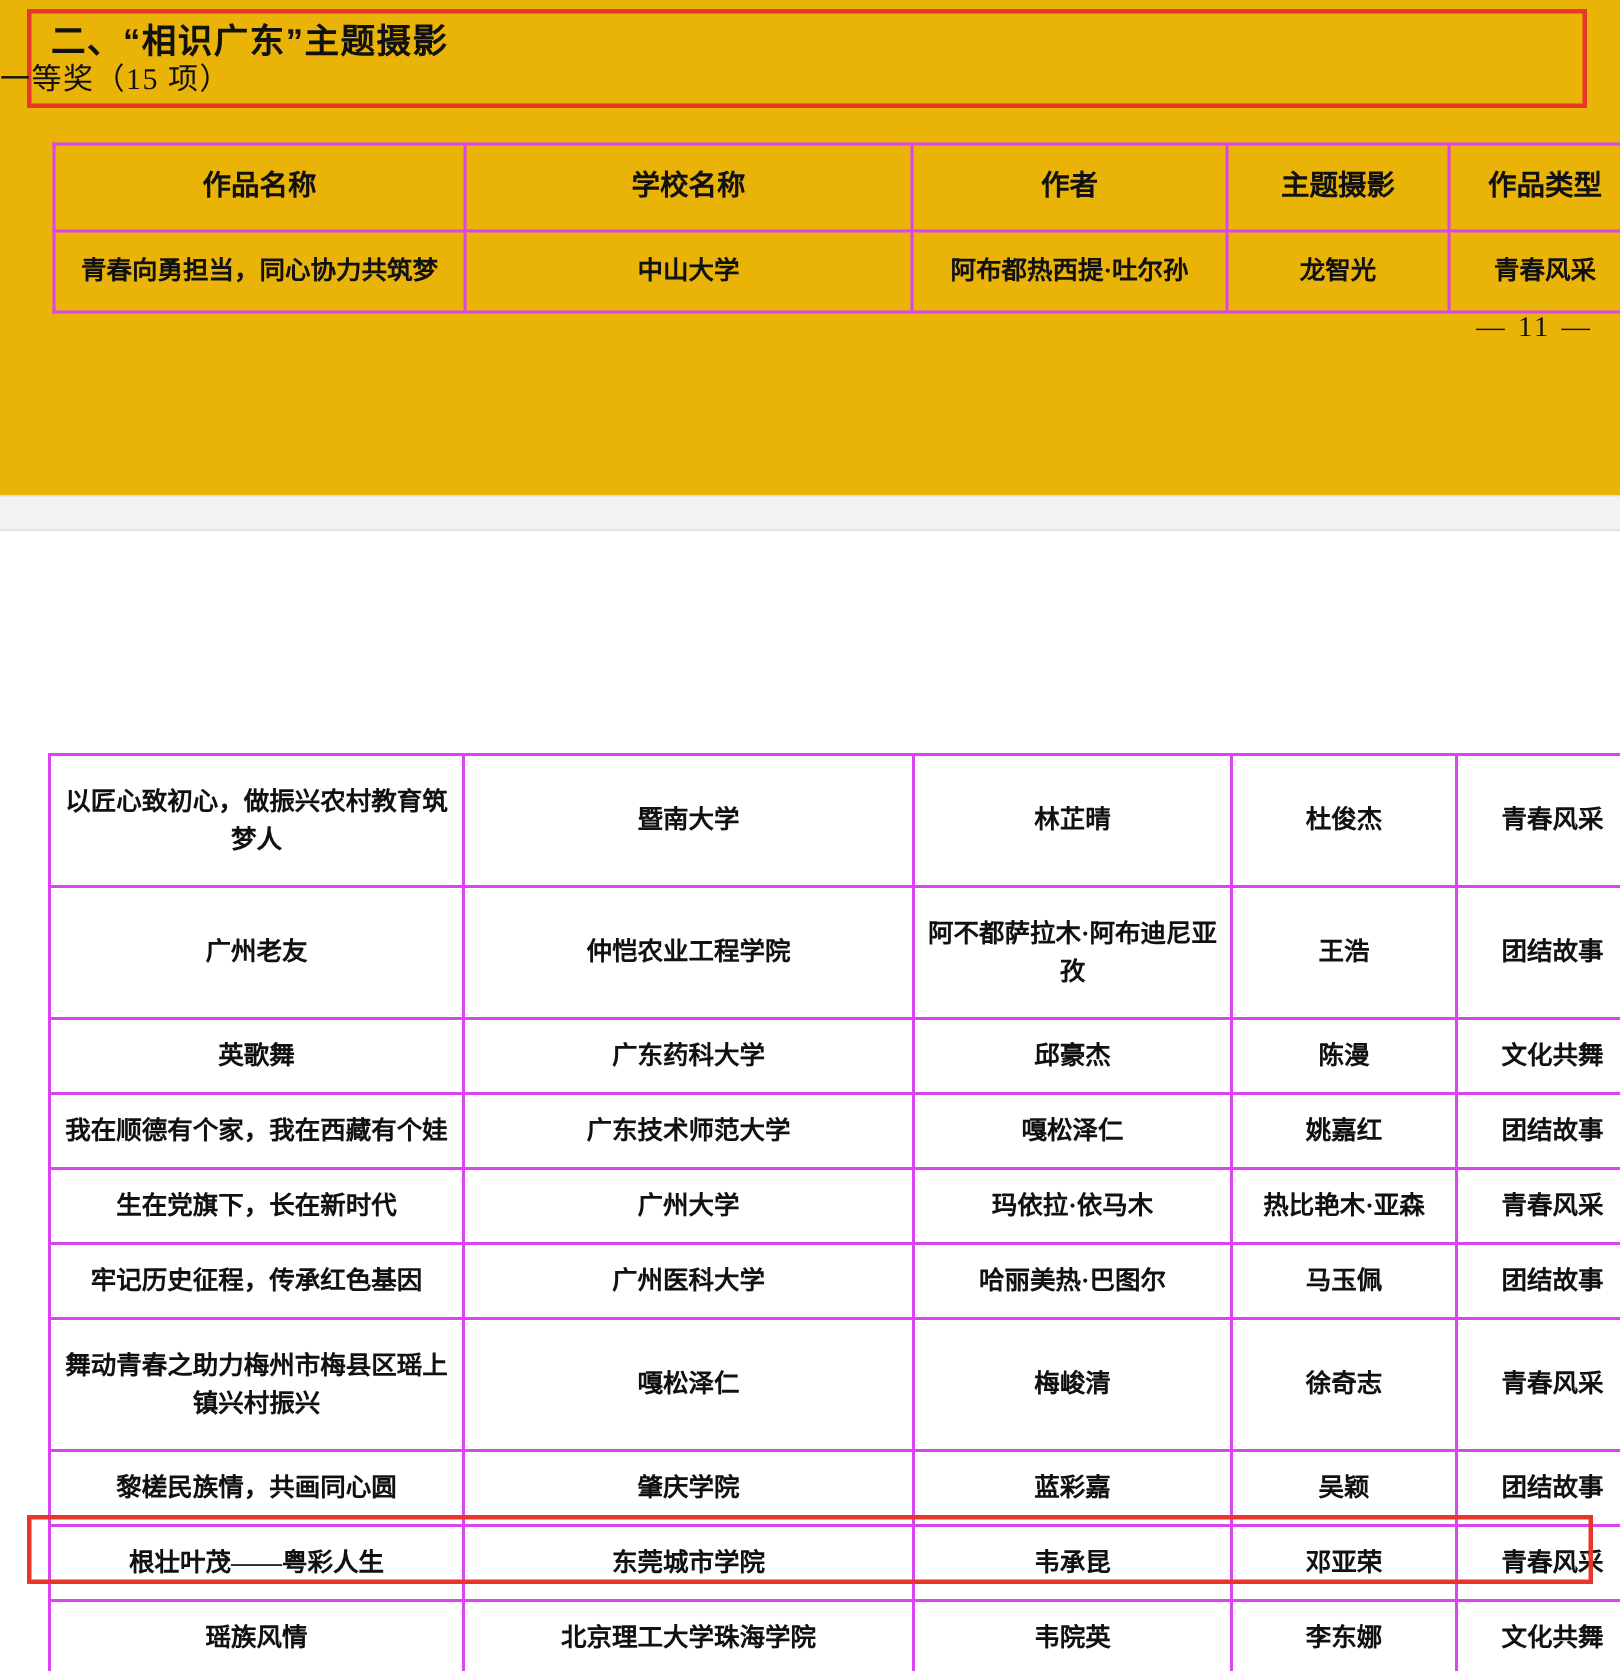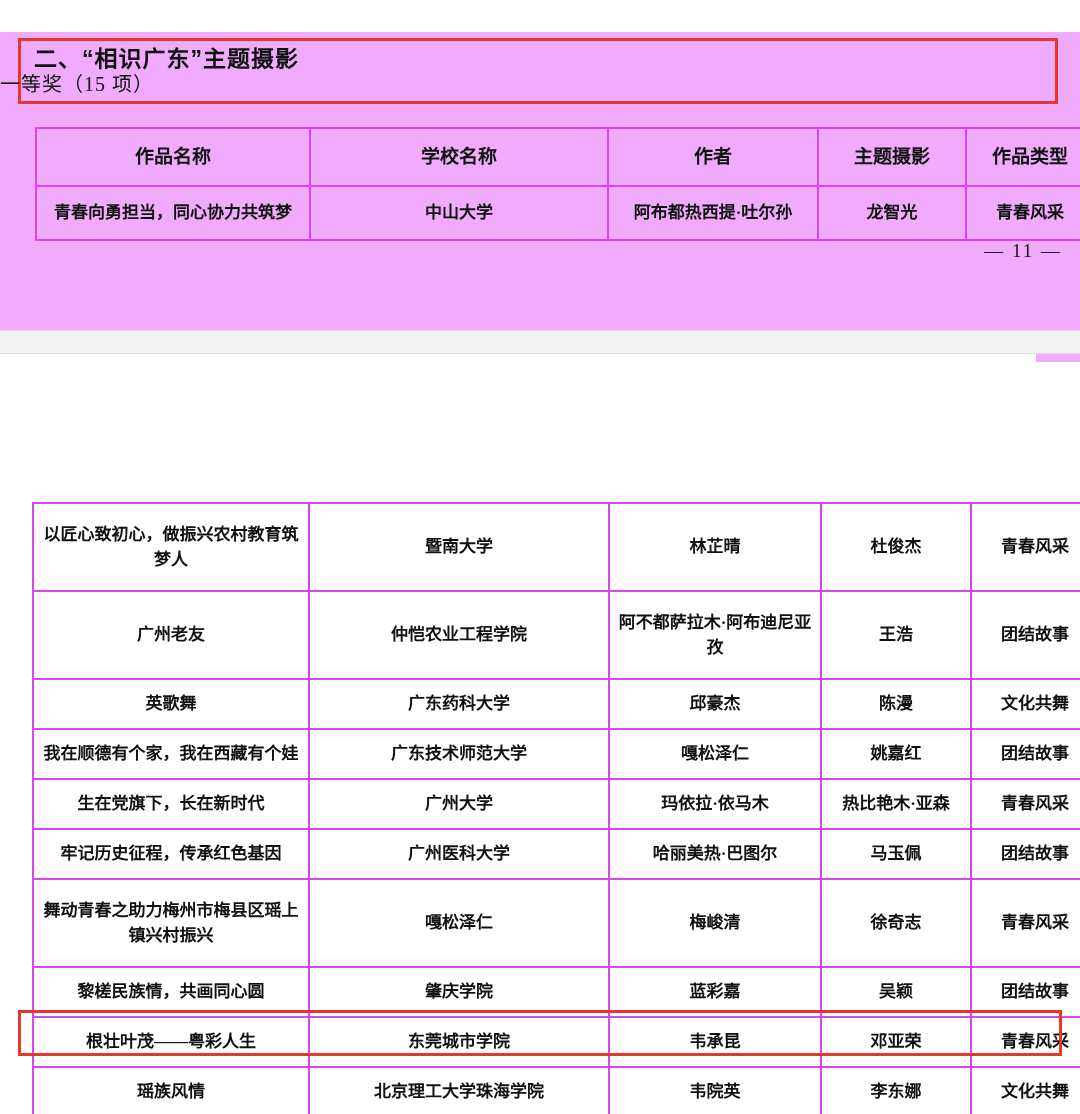--- a/index.html
+++ b/index.html
@@ -15,22 +15,21 @@
     color: #111;
     overflow: hidden;
   }
 
   
   .page-top {
     position: absolute;
     left: 0; top: 0;
     width: 1080px;
     height: 330px;
-    background: #f0abfc;
-    margin-top: 32px;
+    background: #eab308;
   }
 
   .section-highlight {
     position: absolute;
     left: 18px;
     top: 6px;
     width: 1040px;
     height: 66px;
     border: 3px solid #e8362a;
     box-sizing: border-box;

